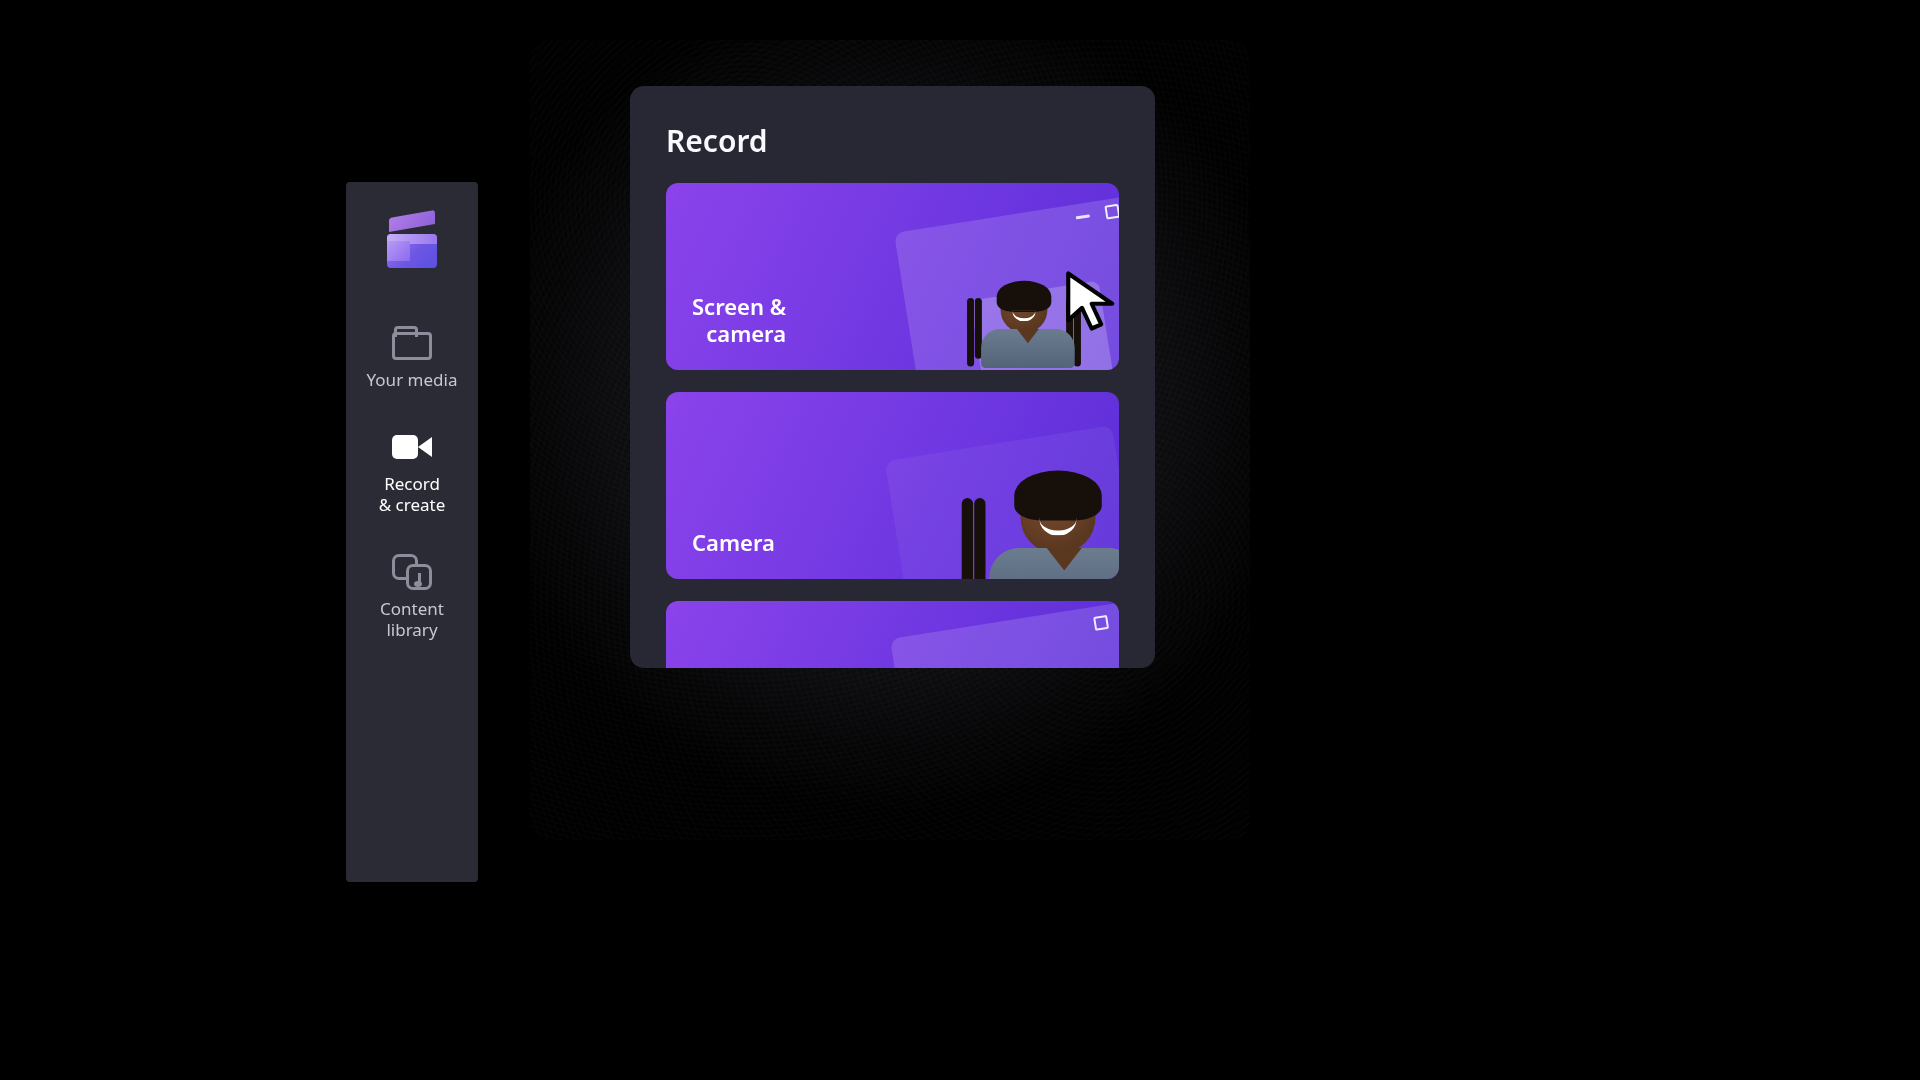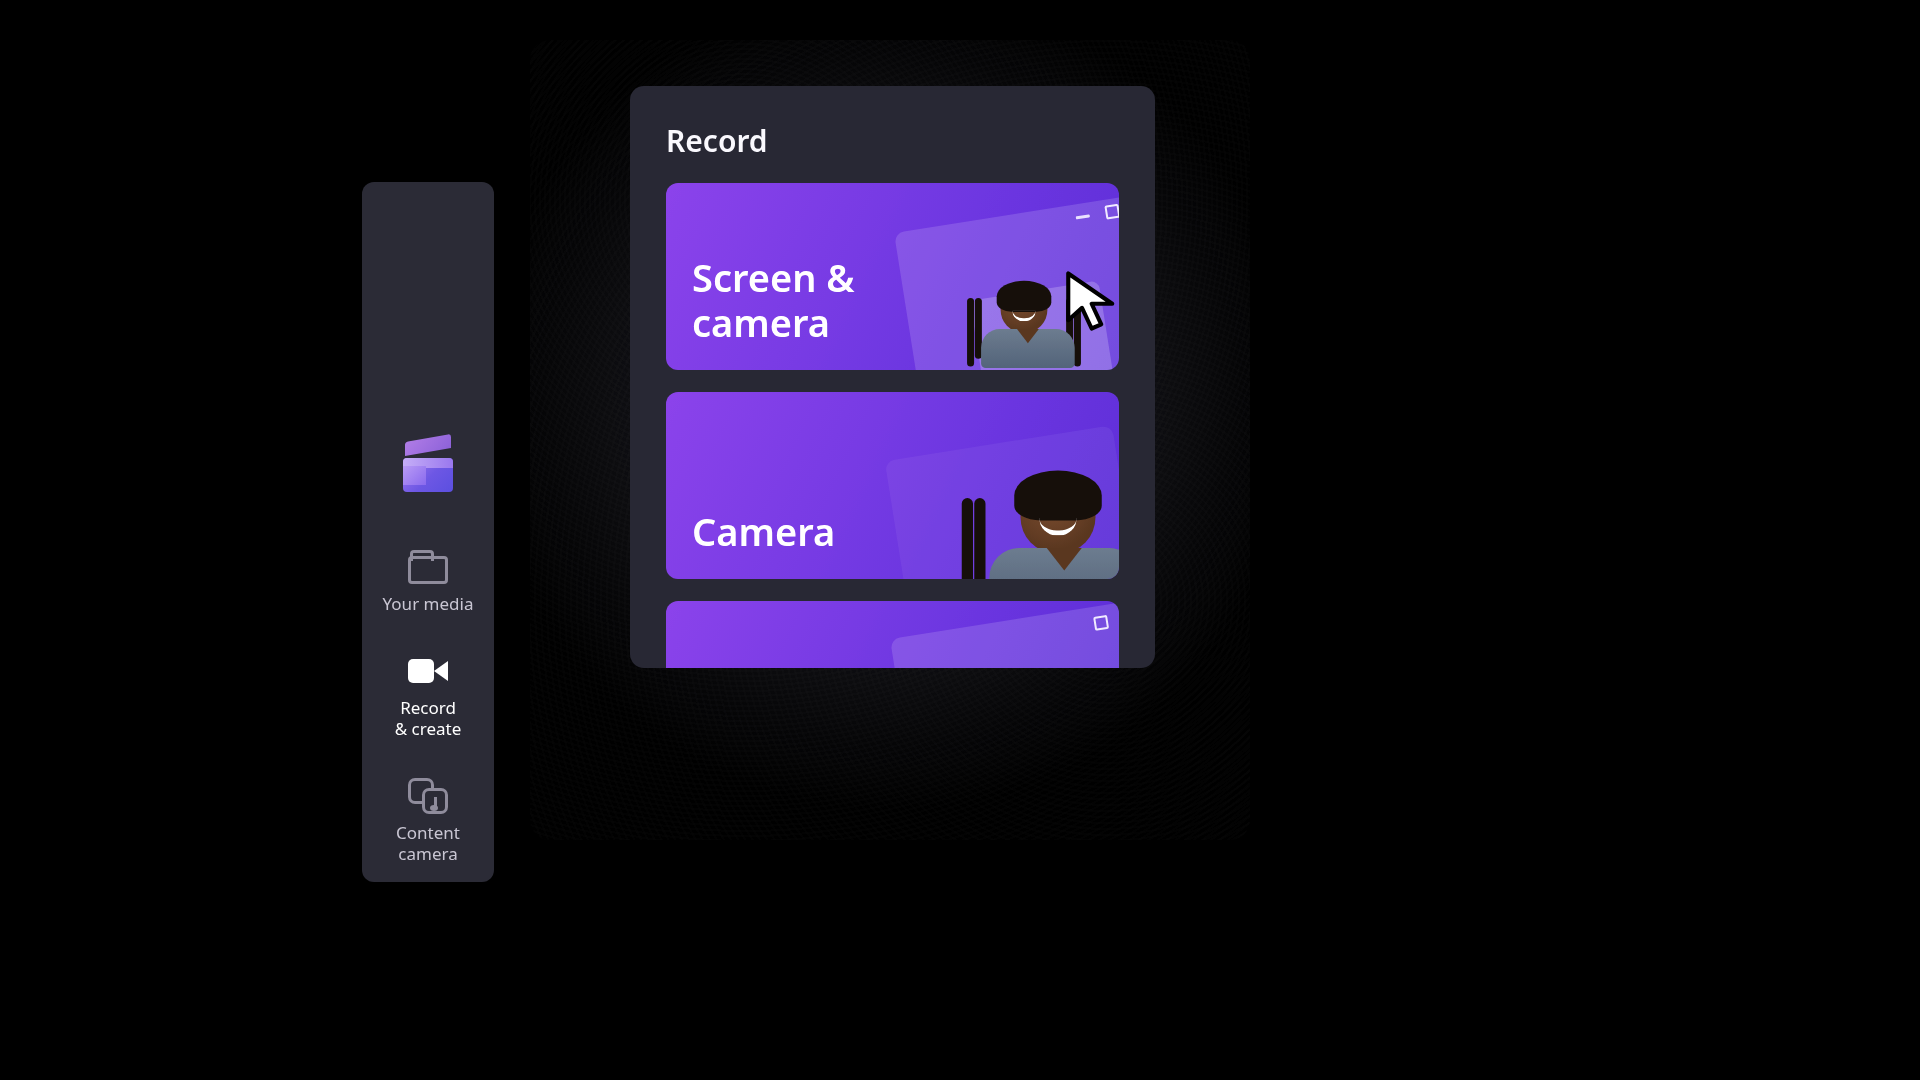--- a/index.html
+++ b/index.html
@@ -8,30 +8,29 @@
     height: 1080px;
     background: #000;
     font-family: "Segoe UI", -apple-system, system-ui, sans-serif;
     overflow: hidden;
     position: relative;
   }
 
   
   .sidebar {
     position: absolute;
-    left: 362px;
+    left: 346px;
     top: 182px;
     width: 132px;
     height: 700px;
     background: #2b2b36;
-    border-radius: 12px;
+    border-radius: 4px;
     overflow: hidden;
     display: flex;
     flex-direction: column;
-    justify-content: flex-end;
   }
   .sb-item {
     width: 100%;
     display: flex;
     flex-direction: column;
     align-items: center;
     justify-content: center;
     color: #c9c6d3;
     font-size: 17px;
     line-height: 1.2;
@@ -211,25 +210,26 @@
     position:relative;
     overflow:hidden;
     margin-bottom:22px;
     cursor:pointer;
   }
   .card.short { height:78px; margin-bottom:0; border-radius:12px 12px 0 0; }
   .card-label {
     position:absolute;
     left:26px; bottom:24px;
     color:#fff;
-    font-size:38px;
+    font-size:22px;
     font-weight:600;
     line-height:1.2;
     white-space:pre-line;
     max-width: 55%;
+    text-align: right;
   }
   .card.short .card-label { bottom:auto; top:100px; } 
 
   
   .tilt-win {
     position:absolute;
     background: rgba(255,255,255,0.14);
     border-radius:10px;
     transform: rotate(-9deg);
   }
@@ -351,21 +351,21 @@
 
   <div class="sb-item">
     <div class="sb-icon">
       <div class="ic-lib">
         <div class="sq back"></div>
         <div class="sq front"></div>
         <div class="note"></div>
       </div>
     </div>
     <span class="sb-label">Content
-camera</span>
+library</span>
   </div>
 
 
 </nav>
 
 <div class="panel-wrap">
   <div class="panel">
     <div class="panel-title">Record</div>
 
     <div class="card sc">

